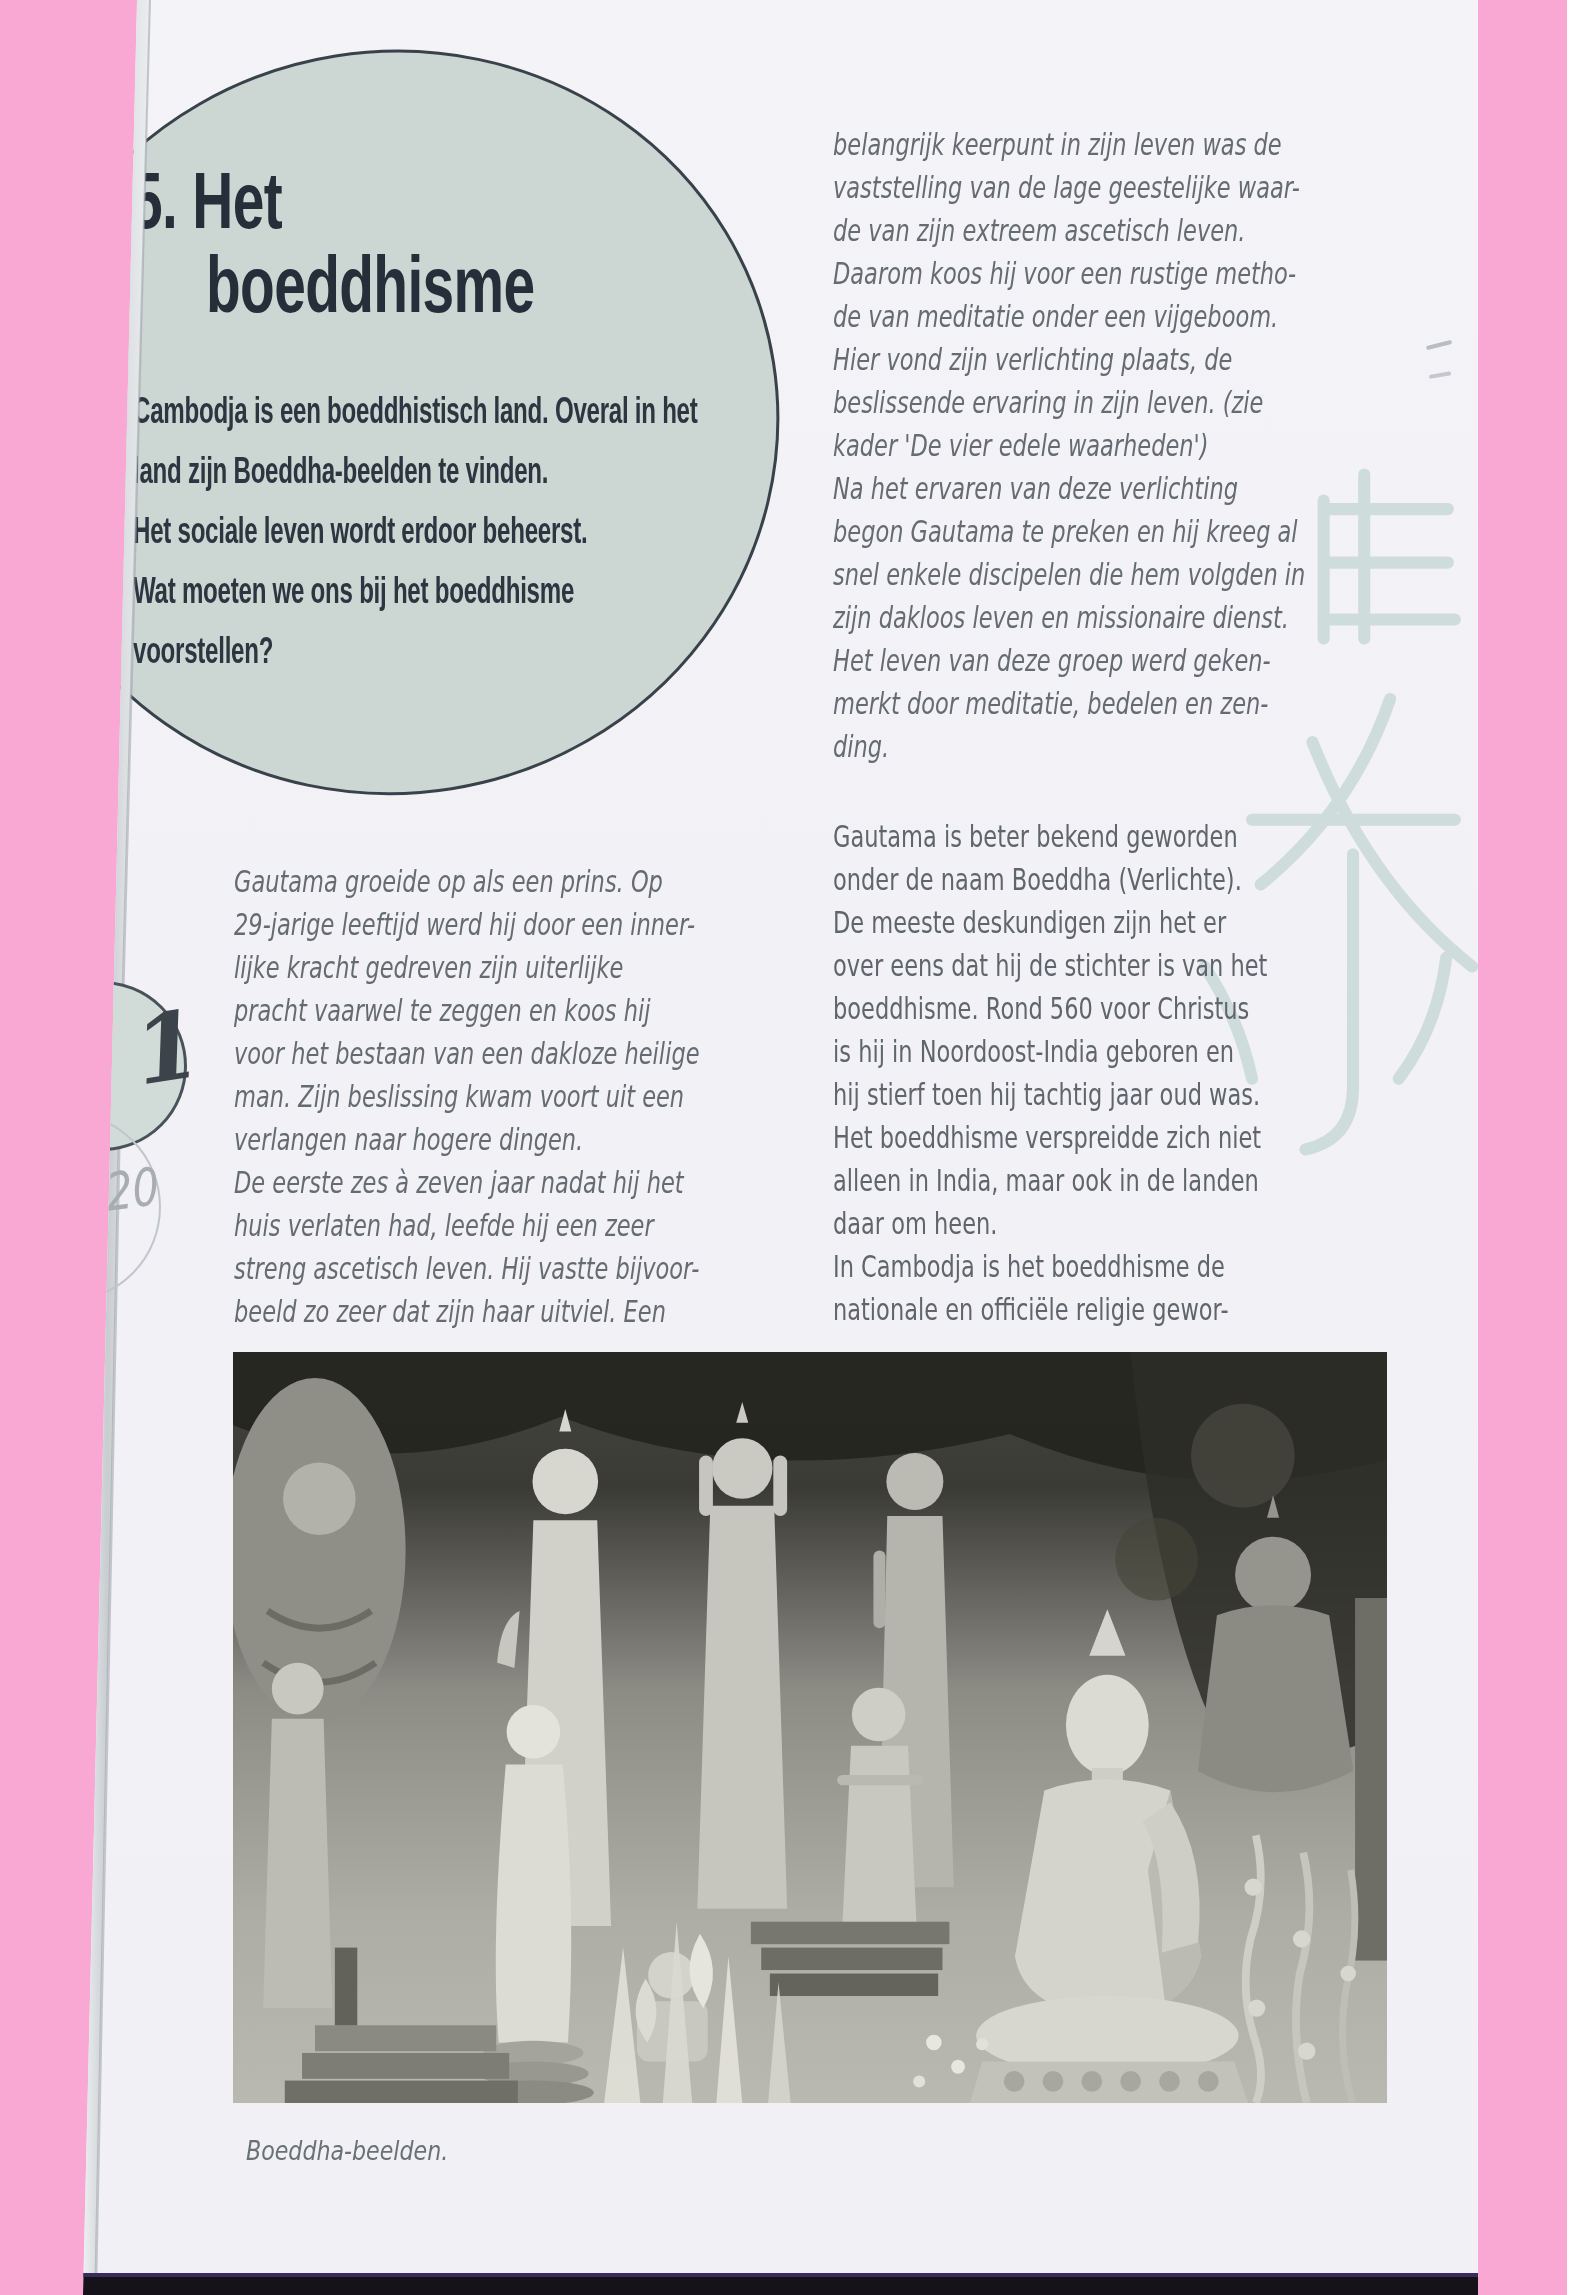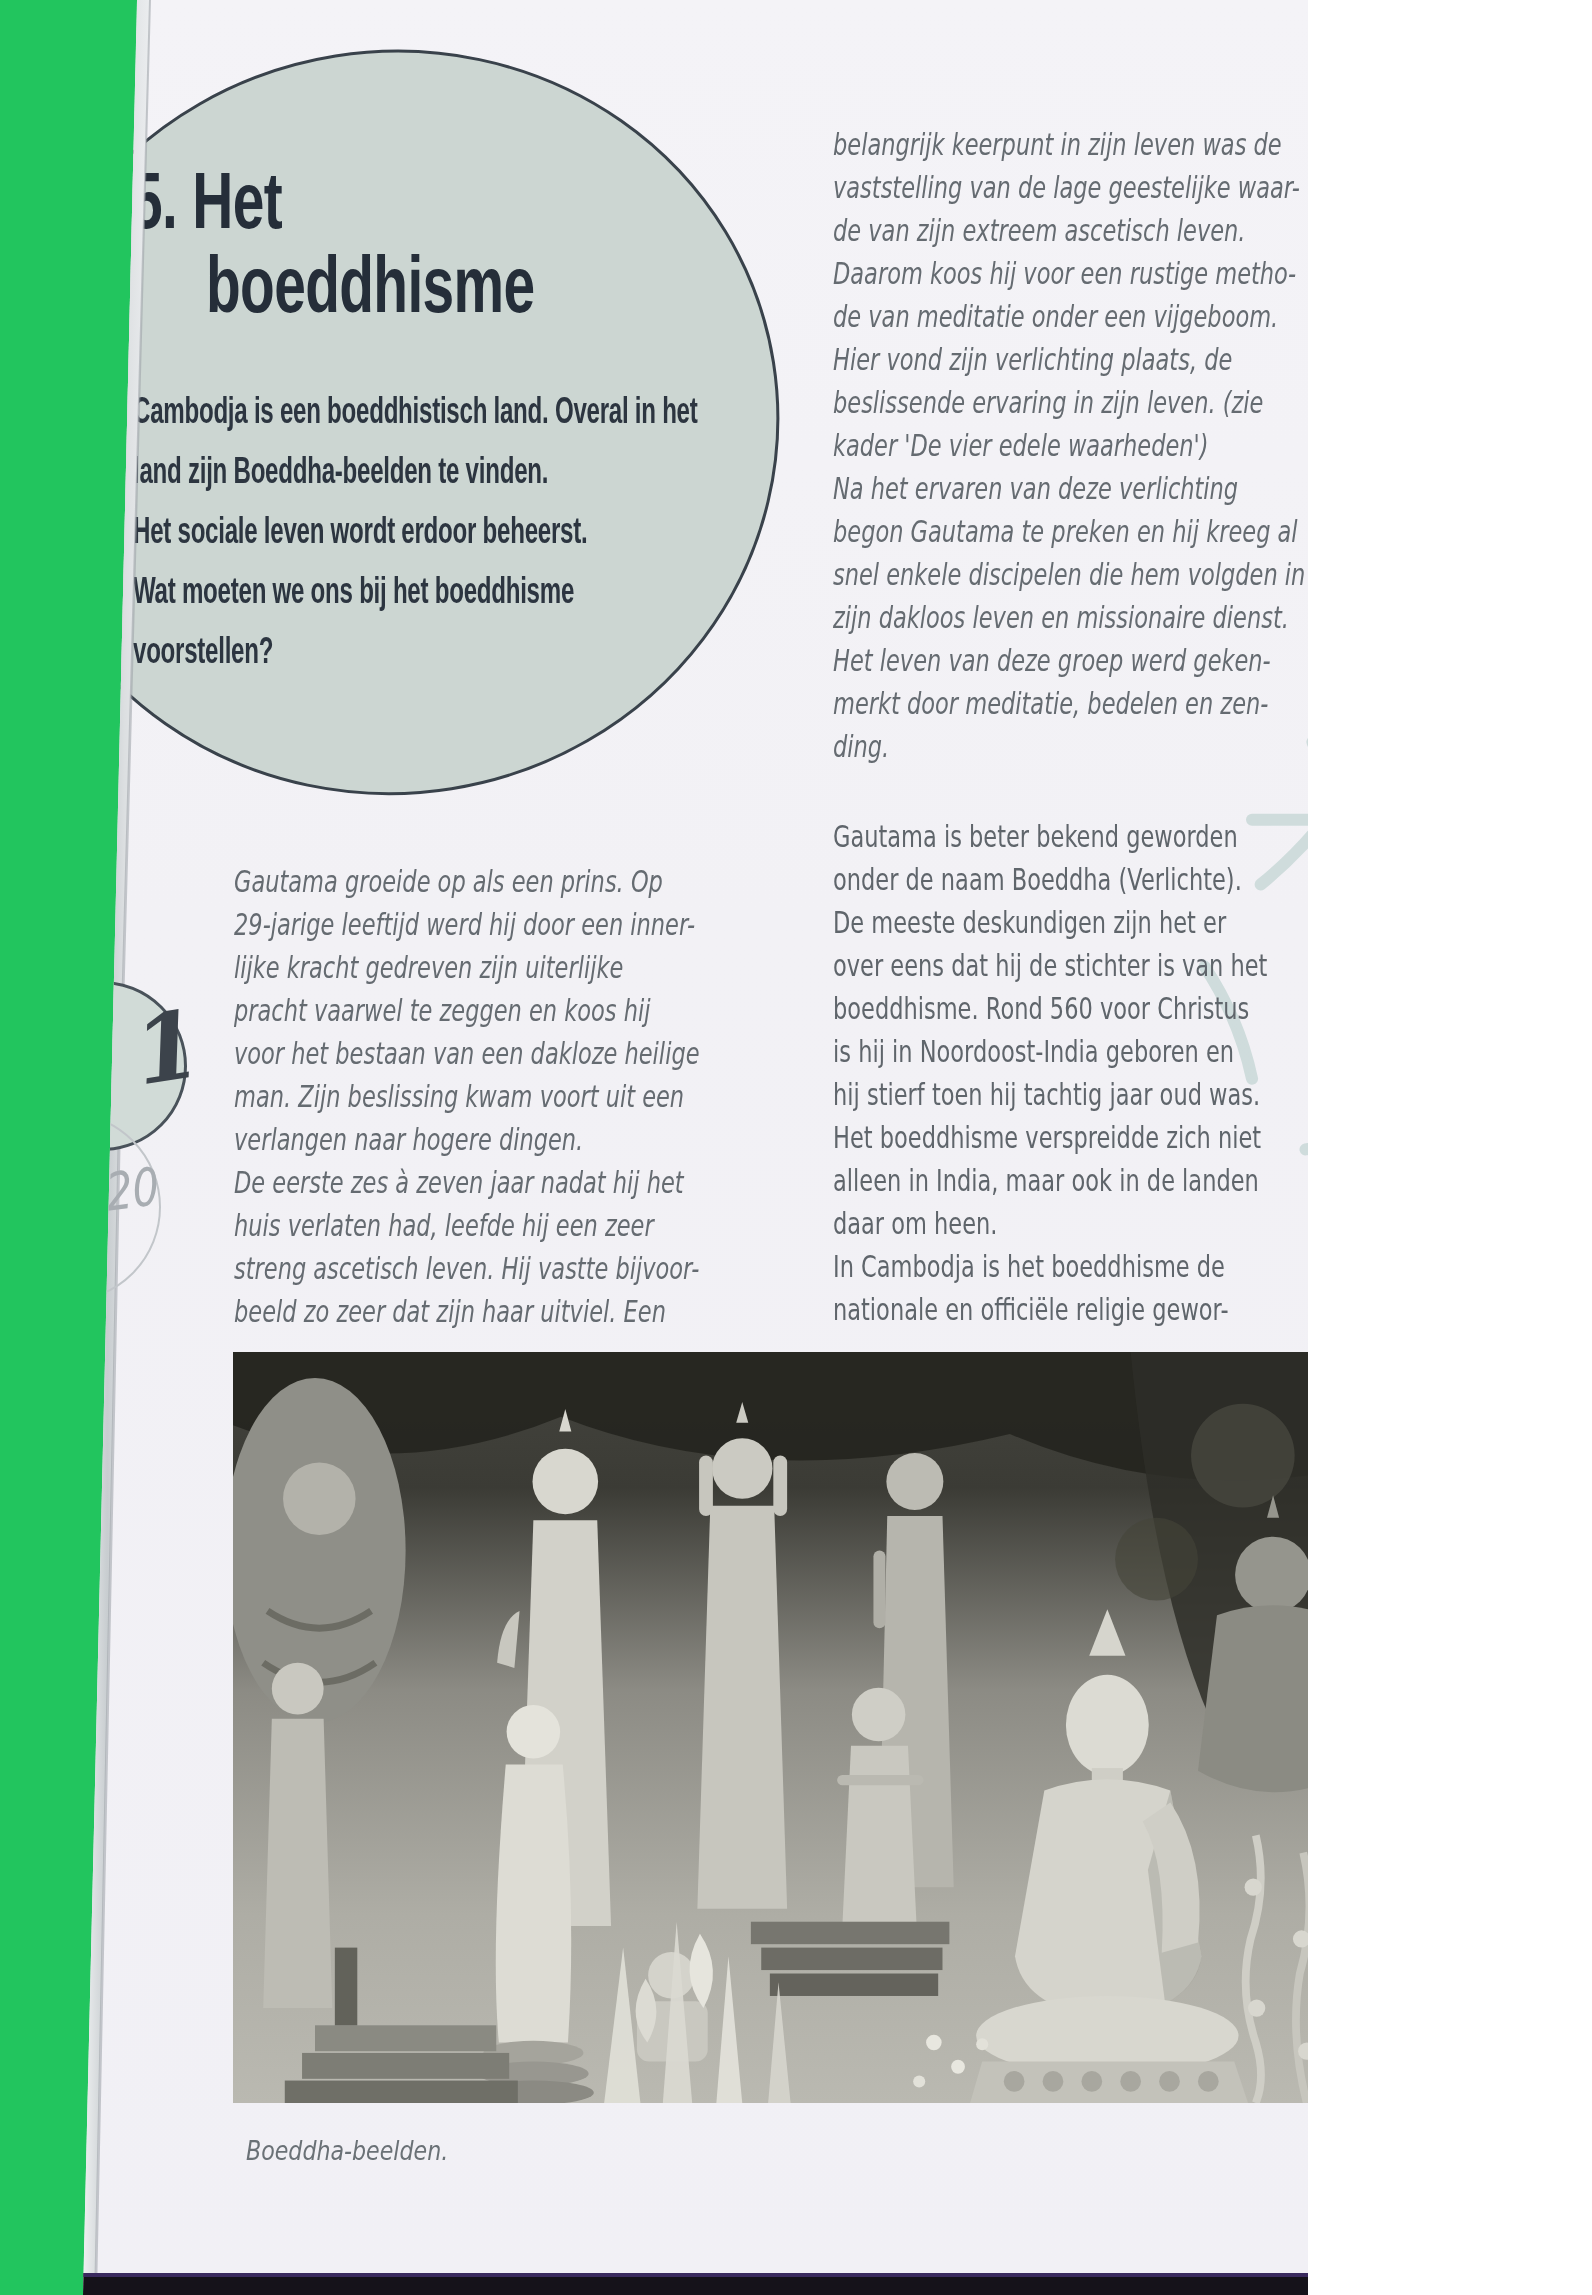--- a/index.html
+++ b/index.html
@@ -2,21 +2,21 @@
 <html style="font-size:14px"><head>
 <meta charset="utf-8">
 <style>
   html,body{margin:0;padding:0;}
   body{
     width:1592px;height:2295px;
     font-family:"DejaVu Sans", sans-serif;
     background:#ffffff;
     overflow:hidden;
   }
-  .scan{position:relative;width:1308px;height:2295px;background:#22c55e;overflow:hidden;}
+  .scan{position:relative;width:1567px;height:2295px;background:#f9a8d4;overflow:hidden;}
 
   
   .page{
     position:absolute;left:83px;top:0;width:1395px;height:2295px;
     background:linear-gradient(180deg,#f4f3f7 0%,#f2f1f5 40%,#f1f0f5 100%);
     clip-path:polygon(54px 0,1395px 0,1395px 2295px,0px 2295px);
   }
   
   .edge-strip{
     position:absolute;left:0;top:0;width:69px;height:2295px;

